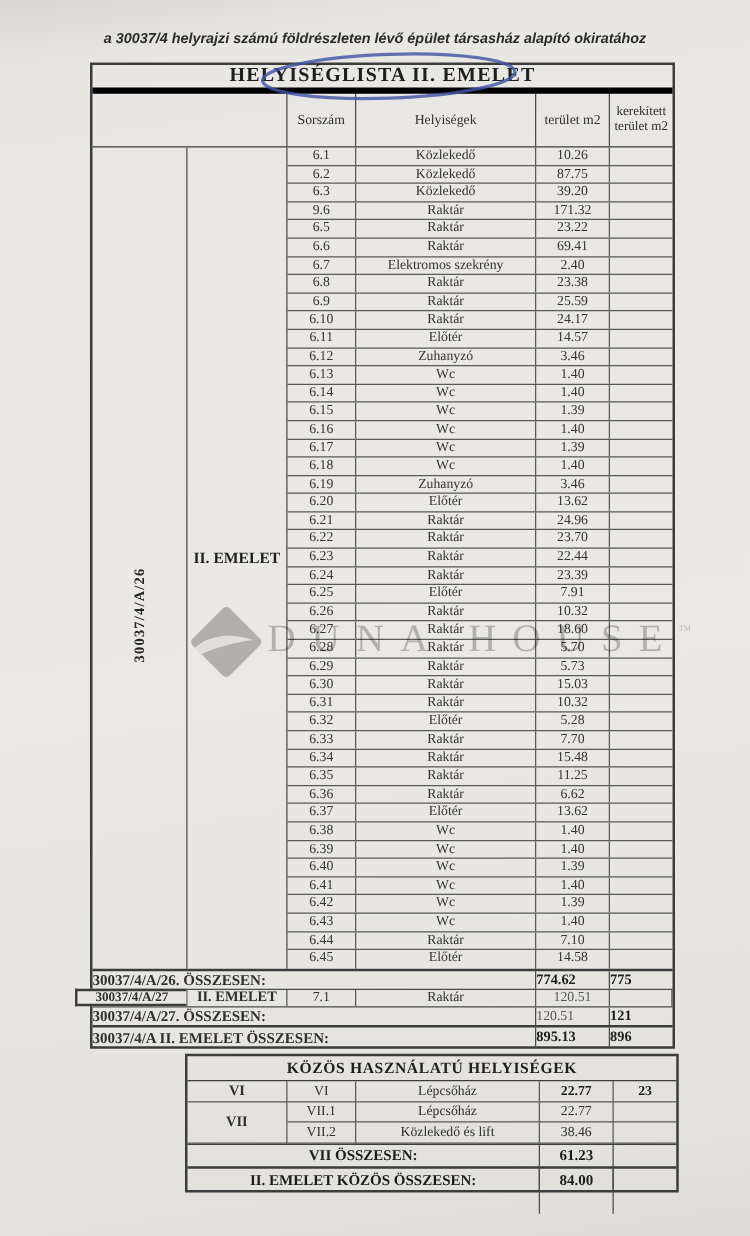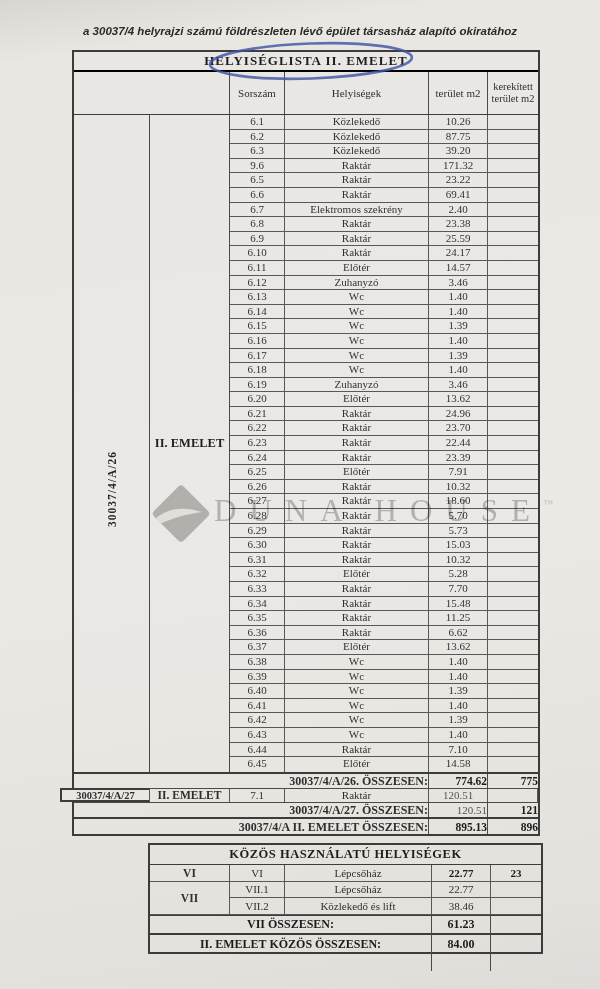--- a/index.html
+++ b/index.html
@@ -20,22 +20,22 @@
     font-family:"Liberation Sans",sans-serif;font-weight:bold;font-style:italic;
     font-size:11.5px;color:#2a2a2a;
   }
 
   
   .mtable{
     position:absolute;left:72px;top:50px;width:468px;box-sizing:border-box;
     border:2px solid #3c3c3c;background:rgba(255,255,255,0.04);
   }
   .m-title{
-    height:18px;line-height:18px;border-bottom:2px solid #000000;text-align:center;
-    font-weight:bold;font-size:13px;letter-spacing:1px;color:#1e1e1e;
+    height:18px;line-height:18px;border-bottom:5px solid #000000;text-align:center;
+    font-weight:bold;font-size:16px;letter-spacing:1px;color:#1e1e1e;
   }
   .m-head{display:grid;grid-template-columns:156px 55px 144px 59px 1fr;border-bottom:1px solid #3c3c3c;height:42px;}
   .m-head>div{border-right:1px solid #4a4a4a;display:flex;align-items:center;justify-content:center;
     font-size:11px;text-align:center;line-height:1.15;padding:1px;}
   .m-head>div:last-child{border-right:none;font-size:10.5px;}
   .m-body{display:flex;height:657px;}
   .cell-a{width:76px;border-right:1px solid #4a4a4a;position:relative;box-sizing:border-box;}
   .cell-a span{
     position:absolute;left:50%;top:50%;
     transform:translate(-50%,-50%) translateY(45px) rotate(-90deg);
@@ -43,21 +43,21 @@
   }
   .cell-b{width:80px;border-right:1px solid #4a4a4a;display:flex;align-items:center;justify-content:center;box-sizing:border-box;}
   .cell-b span{font-weight:bold;font-size:12.5px;color:#1f1f1f;}
   .rows{flex:1;display:grid;grid-template-rows:repeat(45,14.6px);}
   .r{display:grid;grid-template-columns:55px 144px 59px 1fr;border-bottom:1px solid #585858;box-sizing:border-box;}
   .r:last-child{border-bottom:none;}
   .r .c{border-right:1px solid #585858;text-align:center;font-size:11px;line-height:13.2px;color:#333;overflow:hidden;}
   .r .c:last-child{border-right:none;}
 
   .sumrow{display:grid;grid-template-columns:355px 59px 1fr;box-sizing:border-box;}
-  .sumrow>div{border-right:1px solid #4a4a4a;text-align:right;overflow:hidden;}
+  .sumrow>div{border-right:1px solid #4a4a4a;text-align:left;overflow:hidden;}
   .sumrow>div:last-child{border-right:none;}
   .sum26{border-top:2px solid #3c3c3c;height:16px;}
   .sum26 .lbl{font-weight:bold;font-size:12px;line-height:15px;}
   .sum26 .v{font-weight:bold;font-size:11.5px;line-height:15px;color:#1c1c1c;}
   .sum27{border-top:1px solid #4a4a4a;height:15px;}
   .sum27 .lbl{font-weight:bold;font-size:12px;line-height:14px;}
   .sum27 .v1{font-size:11px;line-height:14px;color:#555;}
   .sum27 .v2{font-weight:bold;font-size:11.5px;line-height:14px;color:#1c1c1c;}
   .sumtotal{border-top:2px solid #3c3c3c;height:17px;}
   .sumtotal .lbl{font-weight:bold;font-size:12px;line-height:16px;}

